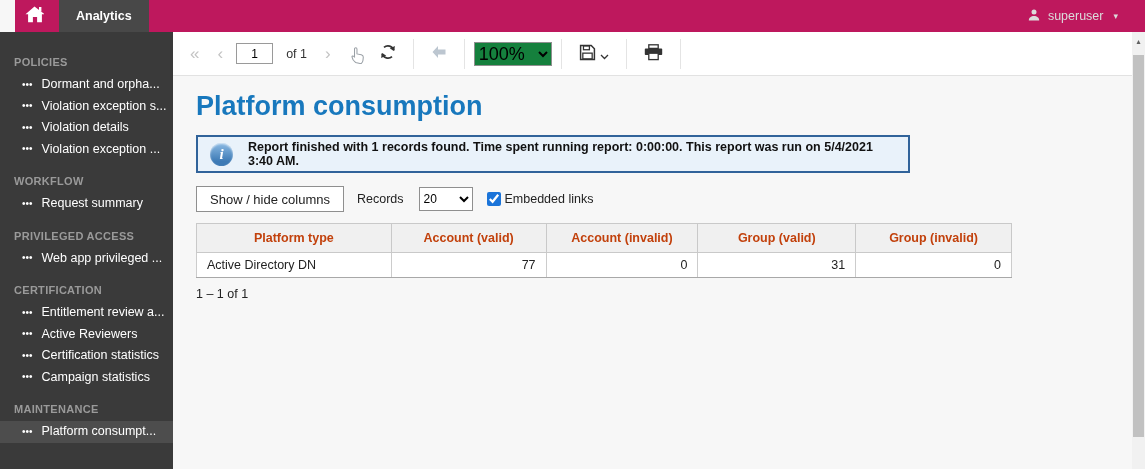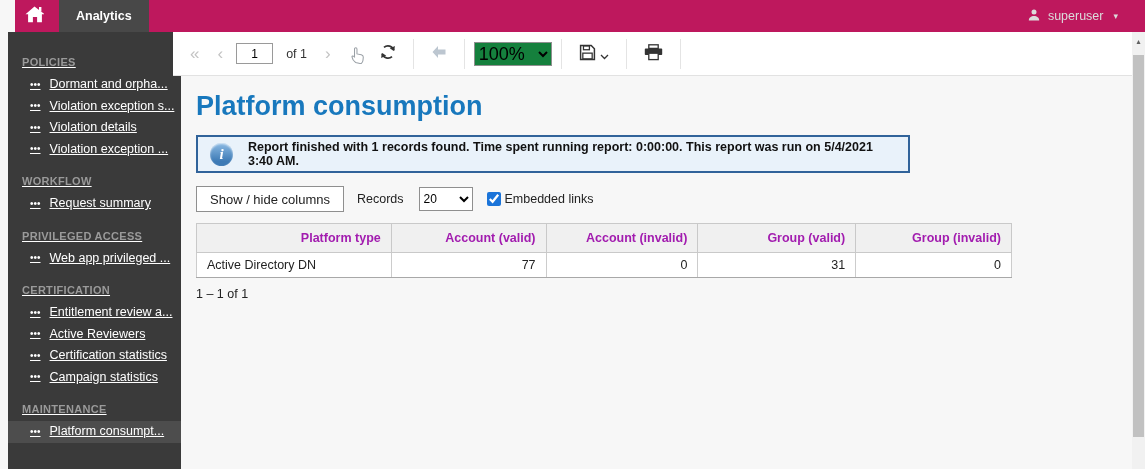--- a/index.html
+++ b/index.html
@@ -13,22 +13,22 @@
   .topbar { position:absolute; top:0; left:15px; width:1145px; height:32px;
     background:#be185d; display:flex; align-items:center; z-index:6; }
   .home-btn { width:38px; height:32px; display:flex; align-items:center; justify-content:center; cursor:pointer; }
   .top-tab { height:32px; display:flex; align-items:center; padding:0 17px;
     background:#484848; color:#fff; font-size:12.5px; font-weight:700; margin-left:6px; cursor:pointer; }
   .user-menu { margin-left:auto; margin-right:42px; display:flex; align-items:center; gap:8px;
     color:#dcdcdc; font-size:12.5px; cursor:pointer; }
   .user-caret { font-size:9px; color:#dcdcdc; margin-left:2px; }
 
   
-  .sidebar { position:absolute; top:32px; left:8px; width:173px; bottom:0;
-    background:#3a3a3a; color:#fff; overflow:hidden; padding-top:24px;text-decoration:underline; }
+  .sidebar { position:absolute; top:32px; left:0; width:173px; bottom:0;
+    background:#3a3a3a; color:#fff; overflow:hidden; padding-top:24px; }
   .side-section-title { color:#9a9a9a; font-size:11px; font-weight:700;
     padding:15px 10px 6px 14px; letter-spacing:.3px; }
   .sidebar .side-section:first-child .side-section-title { padding-top:0; }
   .side-item { display:flex; align-items:center; gap:9px; padding:4px 6px 4px 22px;
     font-size:12.5px; color:#fff; cursor:pointer; line-height:13.5px; white-space:nowrap; }
   .side-item .dots { font-size:10px; letter-spacing:0px; line-height:10px; color:#fff; }
   .side-item.selected { background:#4d4d4d; }
 
   
   .main { position:absolute; left:173px; top:32px; right:13px; bottom:0; }
@@ -62,21 +62,21 @@
   .showhide-btn { height:26px; padding:0 13px; background:#fff; border:1px solid #8f8f8f;
     font-size:13px; color:#222; font-family:"Liberation Sans",sans-serif; cursor:pointer; }
   .records-label { margin-left:13px; margin-right:15px;text-align:center; }
   .records-select { height:24px; width:54px; font-size:12px; border:1px solid #8f8f8f;
     background:#fff; font-family:"Liberation Sans",sans-serif; }
   .chk-group { display:flex; align-items:center; gap:4px; margin-left:14px; }
   .chk-group input { width:14px; height:14px; accent-color:#1b74d9; margin:0; }
 
   table.report { border-collapse:collapse; margin-top:11px; width:816px; background:#fff; }
   table.report th { background:#f0f0f0; border:1px solid #c9c9c9; font-size:12.5px;
-    font-weight:700; text-align:right; padding:7px 10px; color:#a21caf; }
+    font-weight:700; text-align:center; padding:7px 10px; color:#c2410c; }
   table.report td { border:1px solid #ccc; border-bottom:1px solid #a8a8a8;
     font-size:12.5px; padding:5px 10px; color:#222; }
   table.report td.num { text-align:right; }
 
   .table-footer { margin-top:9px; font-size:12.5px; color:#222; }
 
   
   .vscroll { position:absolute; top:32px; right:0; width:13px; bottom:0; background:#f1f1f1; }
   .vscroll .up-arrow { position:absolute; top:5px; left:0; width:13px; text-align:center;
     font-size:8px; color:#606060; cursor:pointer; }

